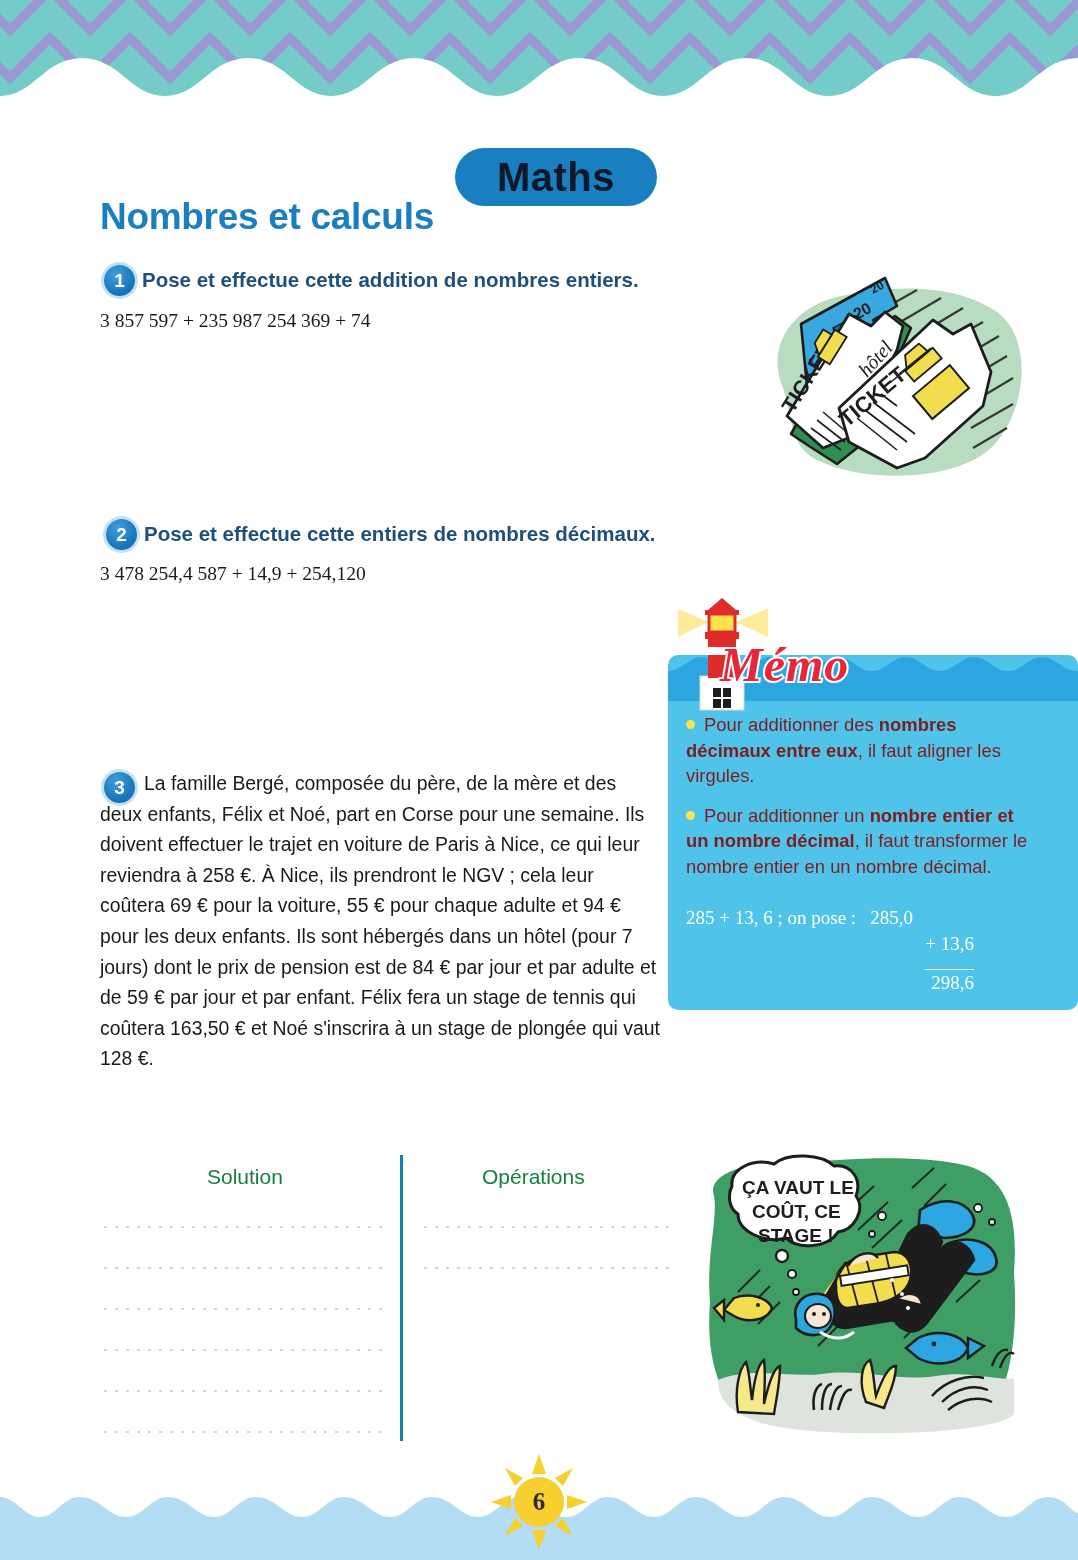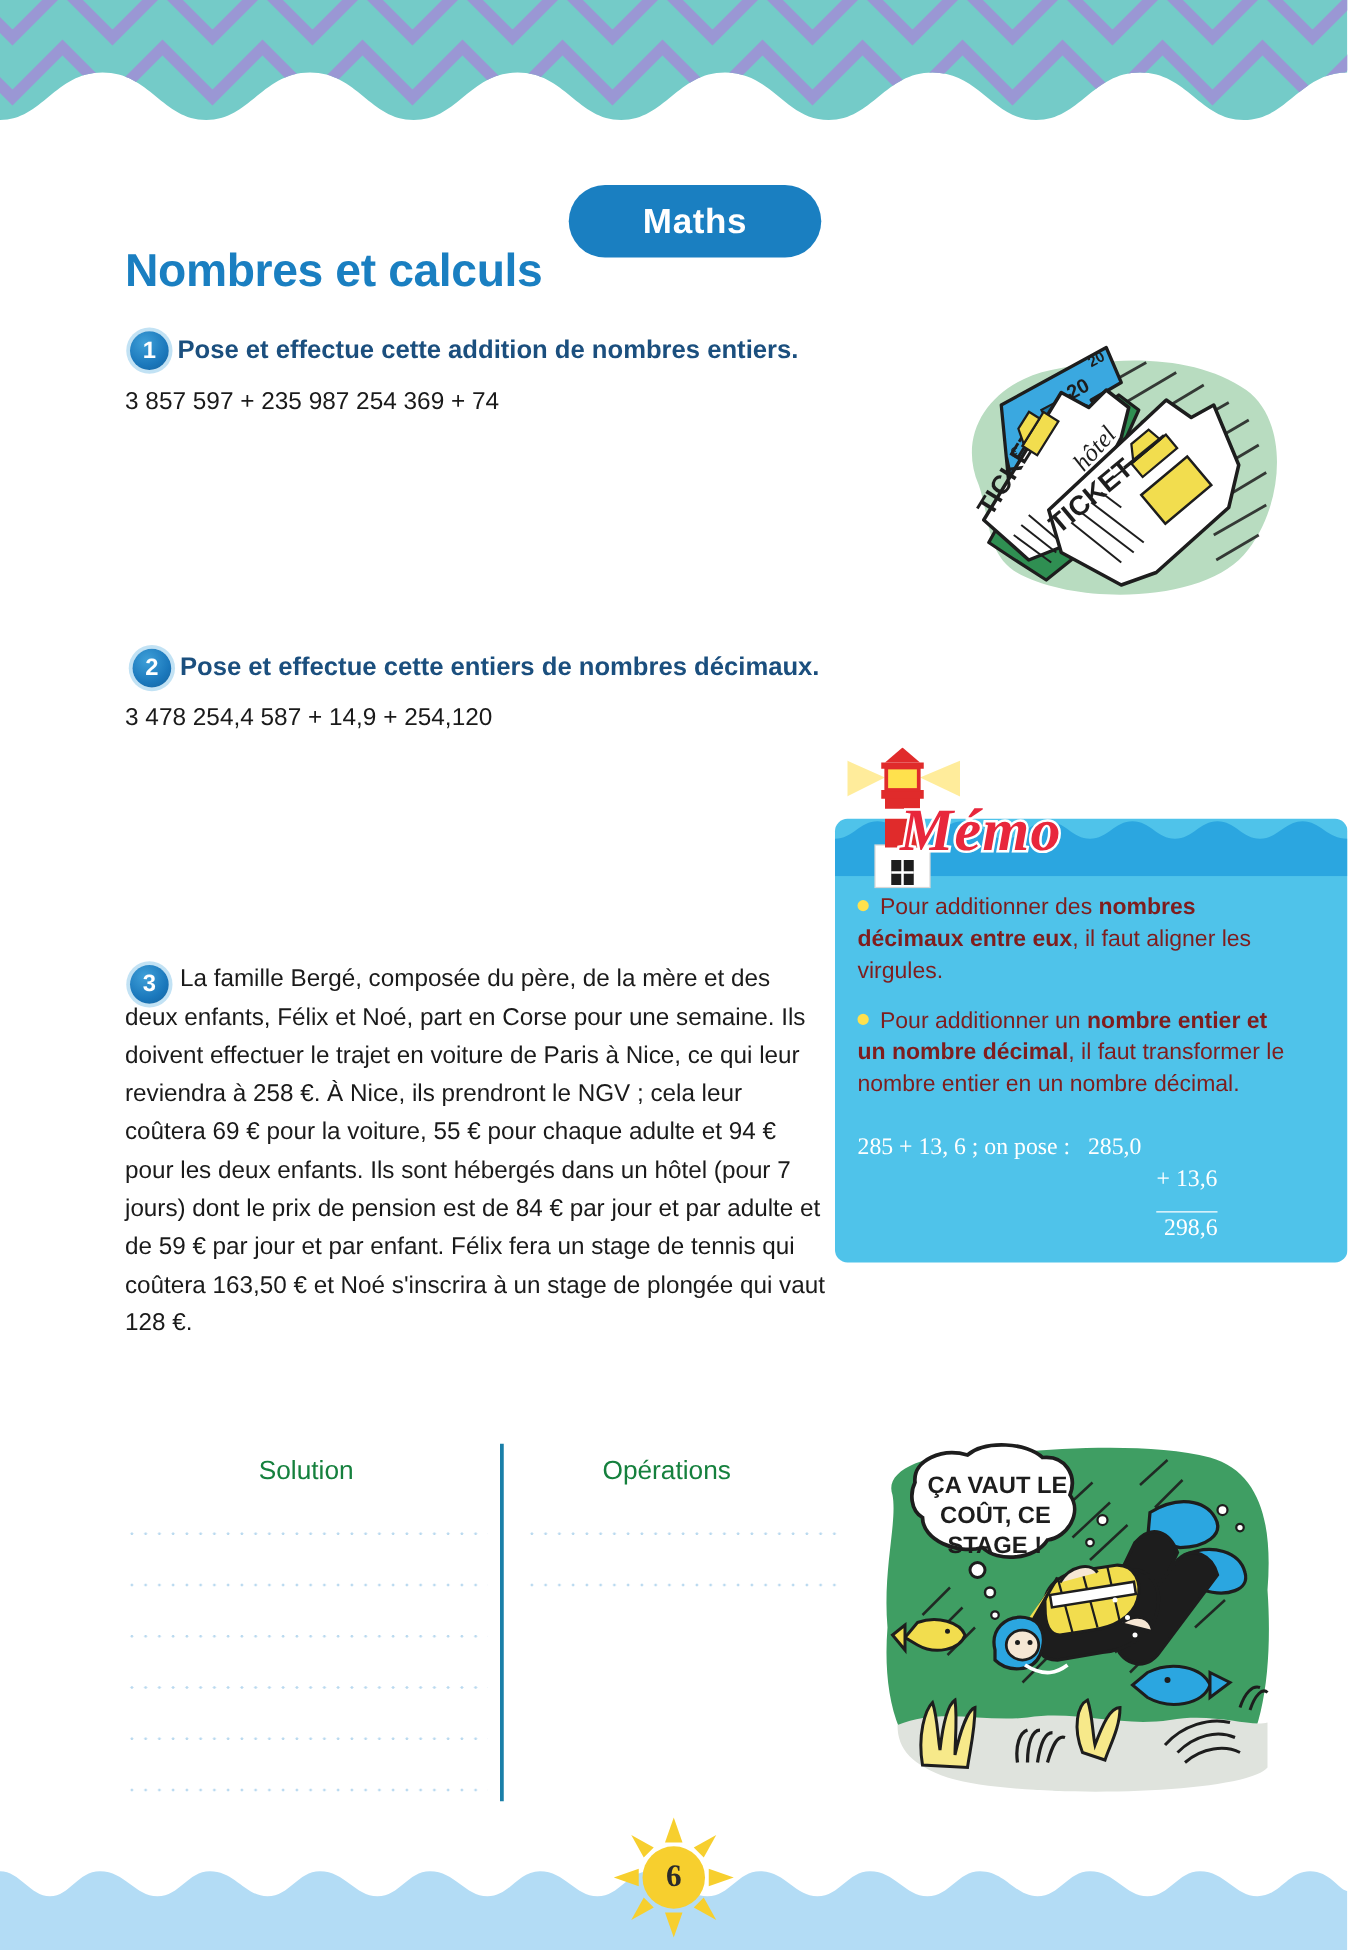--- a/index.html
+++ b/index.html
@@ -14,21 +14,21 @@
   .topband{position:absolute;left:0;top:0;width:1078px;height:100px;}
   .botband{position:absolute;left:0;bottom:0;width:1078px;height:105px;}
 
   
   .maths-pill{
     position:absolute;left:455px;top:148px;width:202px;height:58px;
     background:#1a7fc1;border-radius:29px;
     display:flex;align-items:center;justify-content:center;
   }
   .maths-pill span{
-    color:#ffffff;font-size:28px;font-weight:bold;letter-spacing:.5px;
+    color:#0f172a;font-size:40px;font-weight:bold;letter-spacing:.5px;
     font-family:"Liberation Sans", sans-serif;
   }
 
   
   .section-title{
     position:absolute;left:100px;top:196px;
     color:#1a7fc1;font-size:37px;font-weight:bold;
     font-family:"Liberation Sans", sans-serif;letter-spacing:-.3px;
   }
 
@@ -41,21 +41,21 @@
     display:flex;align-items:center;justify-content:center;
     font-family:"Liberation Sans", sans-serif;
   }
 
   .q-head{
     position:absolute;color:#1b4f7e;font-size:20.5px;font-weight:bold;
     font-family:"Liberation Sans", sans-serif;white-space:nowrap;
   }
   .q-expr{
     position:absolute;color:#1a1a1a;font-size:19.5px;
-    font-family:Liberation Sans, sans-serif;white-space:nowrap;text-align:center;
+    font-family:Liberation Serif, serif;white-space:nowrap;text-align:center;
   }
 
   
   .ex3-badge{left:104px;top:772px;}
   .ex3-text{
     position:absolute;left:100px;top:768px;width:560px;
     color:#1a1a1a;font-size:19.4px;line-height:30.6px;
     font-family:"Liberation Sans", sans-serif;
   }
   .ex3-text .firstline-pad{display:inline-block;width:44px;}

